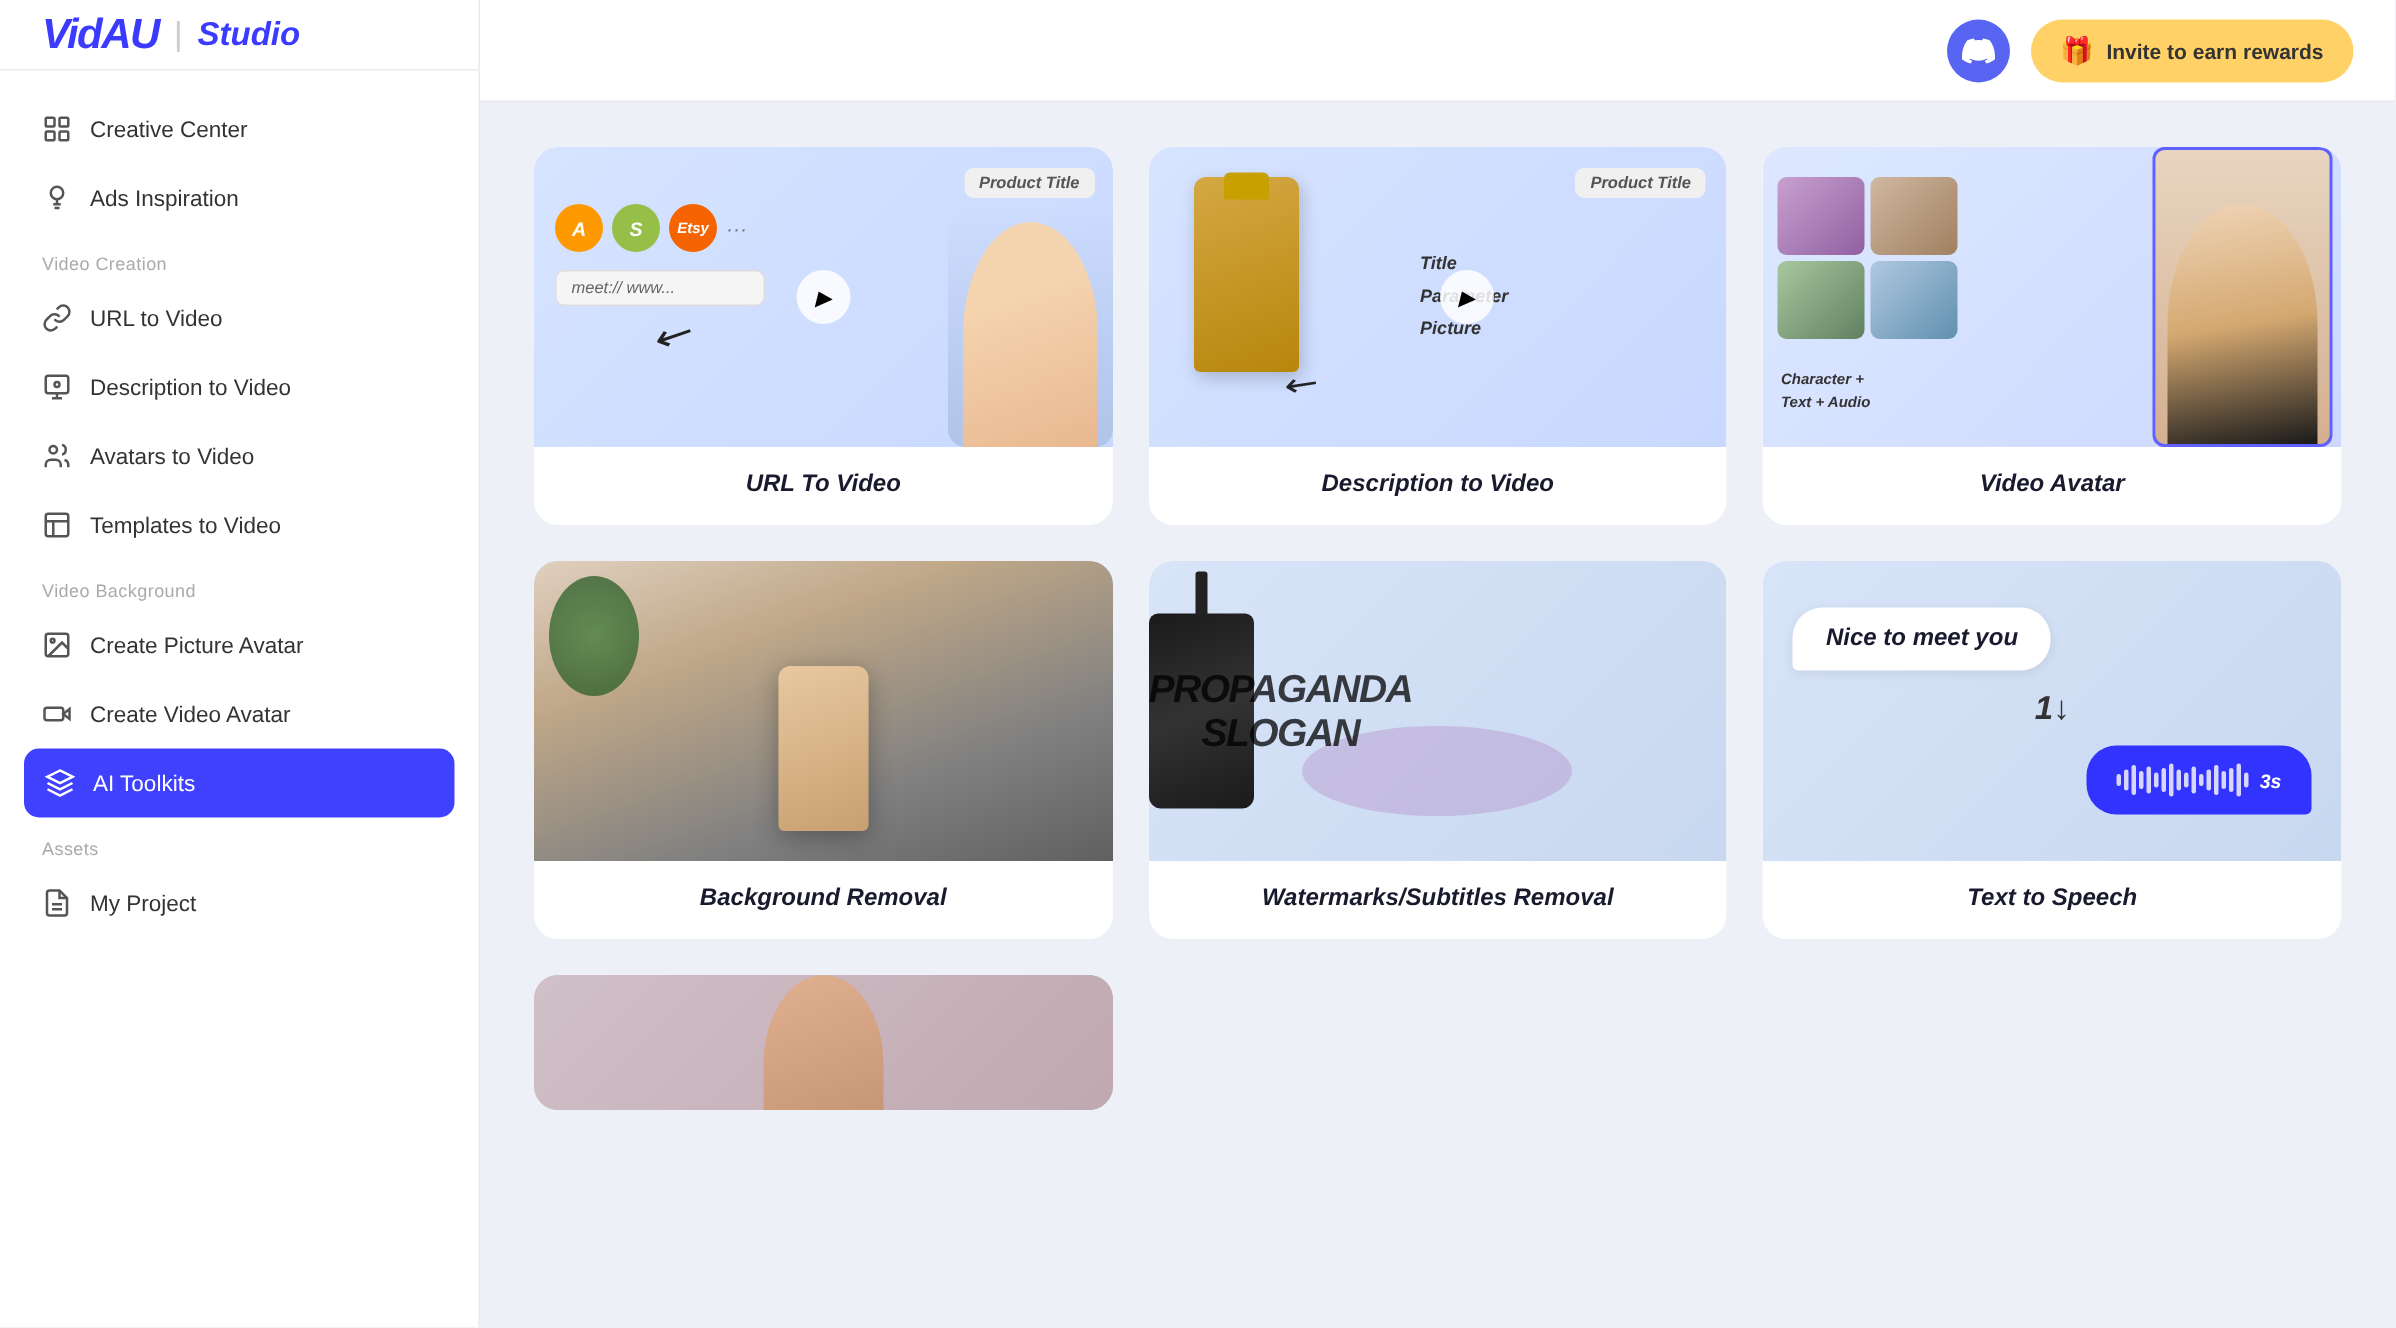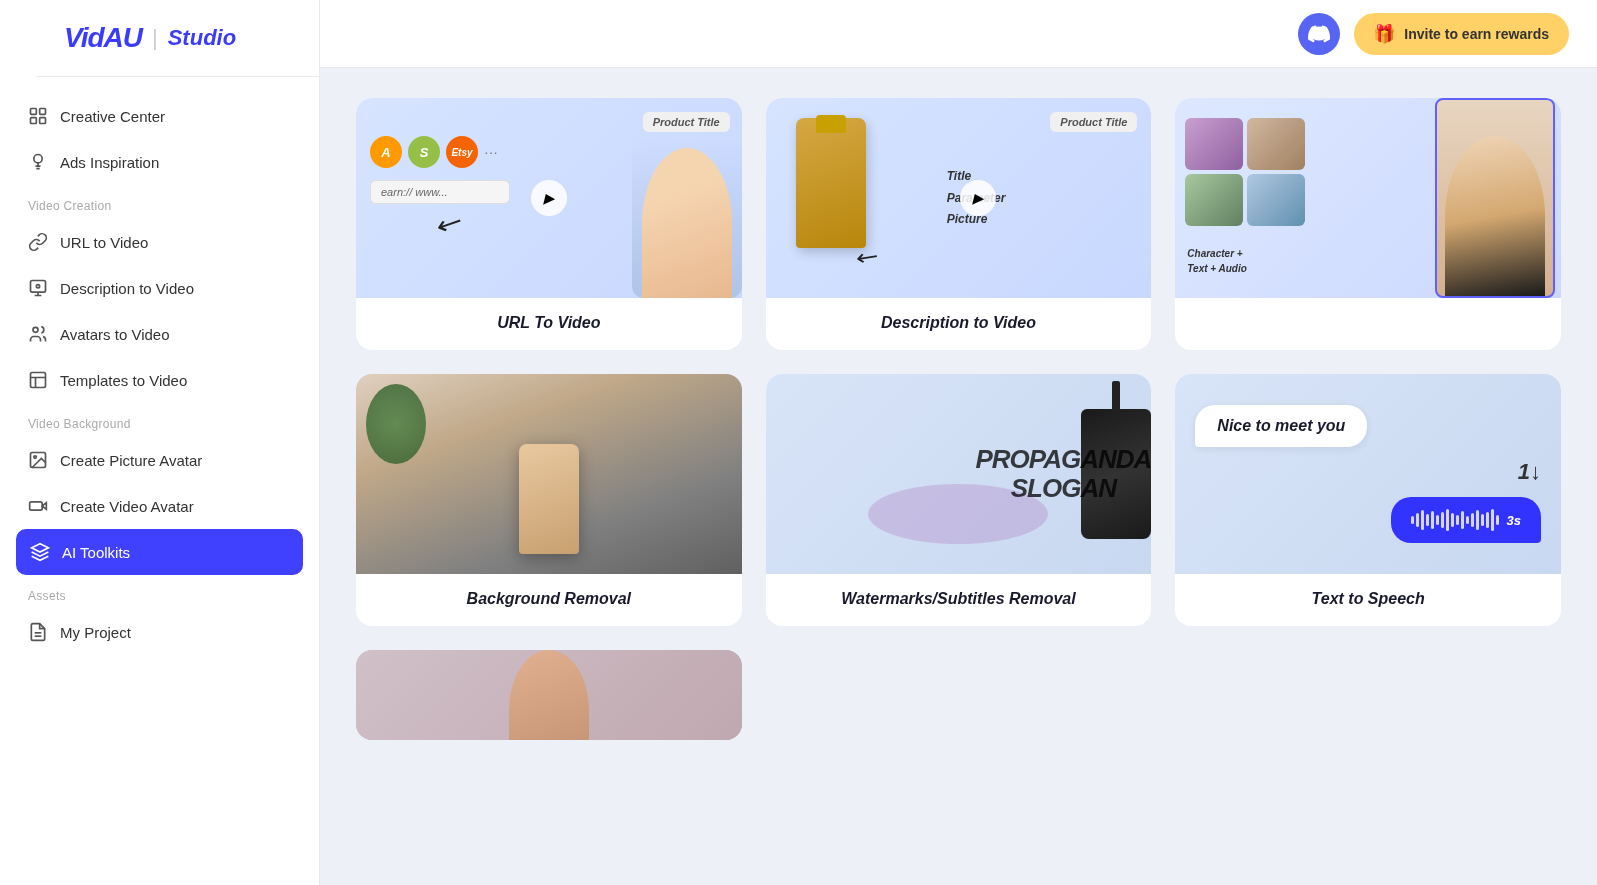--- a/index.html
+++ b/index.html
@@ -16,26 +16,25 @@
       width: 320px;
       min-width: 320px;
       background: #fff;
       height: 100%;
       display: flex;
       flex-direction: column;
       padding: 0;
       border-right: 1px solid #e8eaf0;
     }
     .sidebar-logo {
-      padding: 22px 28px;
+      padding: 7px 28px;
       display: flex;
       align-items: center;
       gap: 10px;
       border-bottom: 1px solid #e8eaf0;
-      margin-left: 36px;
     }
     .logo-vidau {
       font-size: 28px;
       font-weight: 800;
       color: #3b3bff;
       font-style: italic;
       letter-spacing: -1px;
     }
     .logo-divider {
       color: #ccc;
@@ -439,21 +438,21 @@
 
     
     .card-watermark {
       background: linear-gradient(135deg, #d8e4f8 0%, #c8d8f0 100%);
     }
     .wm-card-content {
       width: 100%;
       height: 100%;
       display: flex;
       align-items: center;
-      justify-content: flex-end;
+      justify-content: flex-start;
       position: relative;
     }
     .wm-bottle {
       width: 70px;
       height: 130px;
       background: linear-gradient(160deg, #1a1a1a 0%, #333 50%, #1a1a1a 100%);
       border-radius: 6px 6px 8px 8px;
       position: relative;
     }
     .wm-dropper {
@@ -489,21 +488,21 @@
 
     
     .card-tts {
       background: linear-gradient(135deg, #d8e4f8 0%, #c8d8f0 100%);
     }
     .tts-card-content {
       width: 100%;
       height: 100%;
       display: flex;
       flex-direction: column;
-      align-items: flex-end;
+      align-items: center;
       justify-content: center;
       gap: 12px;
       padding: 20px;
     }
     .tts-bubble-white {
       background: #fff;
       border-radius: 20px 20px 20px 4px;
       padding: 12px 22px;
       font-size: 16px;
       font-weight: 700;
@@ -717,21 +716,21 @@
       <div class="card">
         <div class="card-image card-url-to-video">
           <div class="url-card-content">
             <div class="url-product-title">Product Title</div>
             <div class="url-icons-row">
               <div class="logo-circle logo-amazon">A</div>
               <div class="logo-circle logo-shopify">S</div>
               <div class="logo-circle logo-etsy">Etsy</div>
               <span class="logo-dots">···</span>
             </div>
-            <div class="url-input-box">earn:// www...</div>
+            <div class="url-input-box">meet:// www...</div>
             <div class="url-arrow">↙</div>
             <div class="url-avatar">
               <div class="avatar-silhouette-url"></div>
             </div>
             <div class="play-btn-overlay">▶</div>
           </div>
         </div>
         <div class="card-label">URL To Video</div>
       </div>
 
@@ -763,20 +762,21 @@
               <div class="va-photo va-photo-2"></div>
               <div class="va-photo va-photo-3"></div>
               <div class="va-photo va-photo-4"></div>
             </div>
             <div class="va-text-label">Character +<br>Text + Audio</div>
             <div class="va-avatar">
               <div class="va-avatar-figure"></div>
             </div>
           </div>
         </div>
+        <div class="card-label">Video Avatar</div>
       </div>
 
       <div class="card">
         <div class="card-image card-bg-removal">
           <div class="bg-card-content">
             <div class="bg-photo"></div>
             <div class="bg-plant"></div>
             <div class="bg-bottle"></div>
           </div>
         </div>

